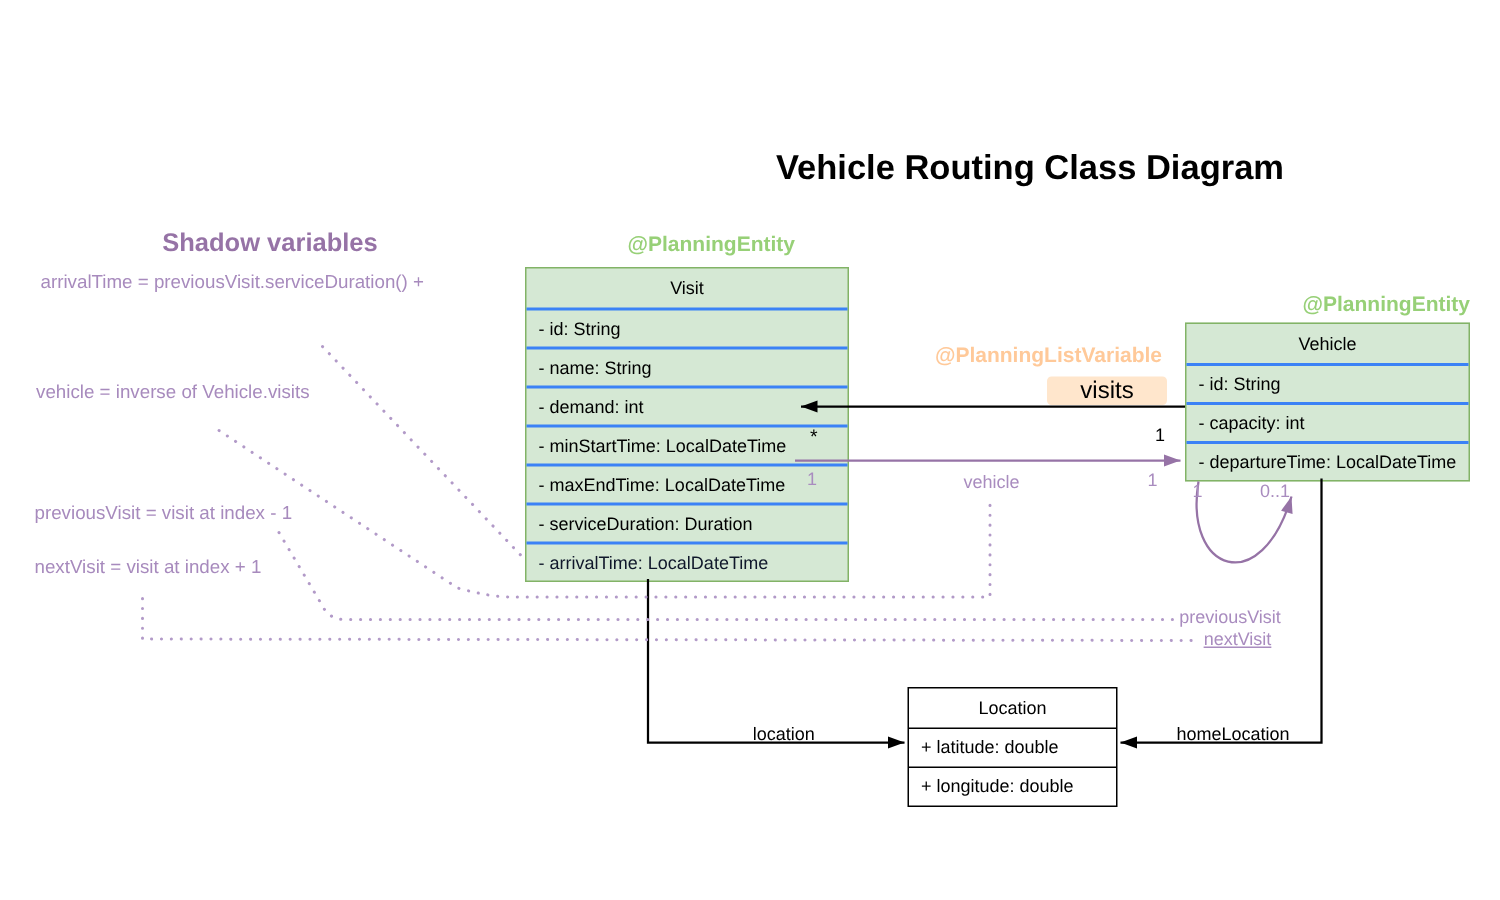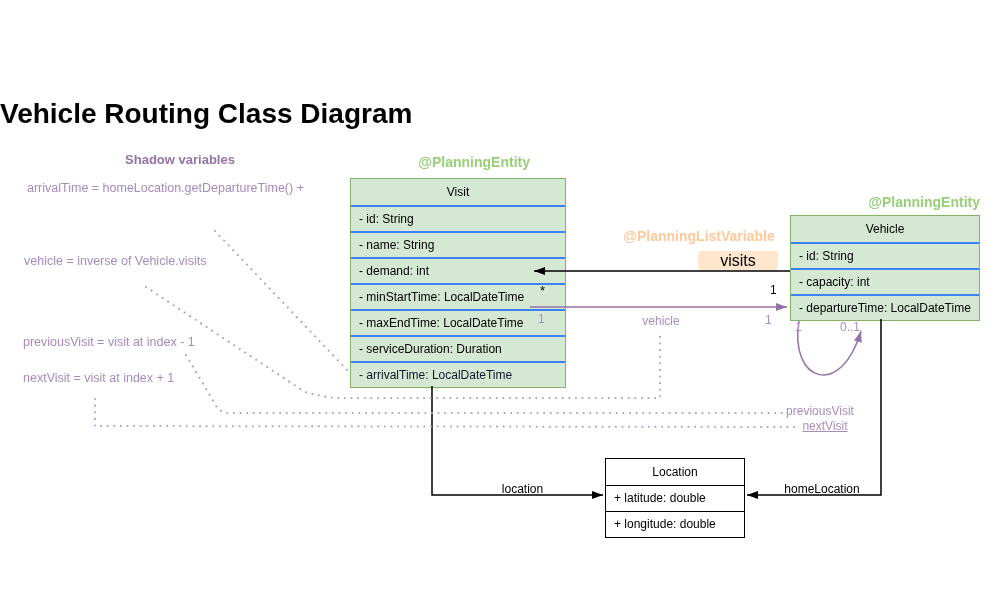--- a/index.html
+++ b/index.html
@@ -3,26 +3,26 @@
 <meta charset="utf-8">
 <title>Vehicle Routing Class Diagram</title>
 <style>
   html,body { margin:0; padding:0; background:#ffffff; }
   .canvas {
     position:relative; width:1000px; height:600px; background:#ffffff;
     font-family:"Liberation Sans", sans-serif; overflow:hidden;
   }
   .abs { position:absolute; }
   .title {
-    top:98px; left:0; width:856px; text-align:left;
-    font-size:28px; font-weight:bold; color:#000000;
+    top:98px; left:0; width:856px; text-align:right;
+    font-size:23px; font-weight:bold; color:#000000;
   }
   .shadow-heading {
     top:152px; left:30px; width:300px; text-align:center;
-    font-size:13px; font-weight:bold; color:#9673a6;
+    font-size:17px; font-weight:bold; color:#9673a6;
   }
   .annot { font-size:12.5px; color:#a78abd; white-space:nowrap; }
   .stereotype { font-size:14px; font-weight:bold; text-align:center; white-space:nowrap; }
   .st-green { color:#97d077;text-align:right; }
   .st-orange { color:#ffc999; }
 
   .uml { box-sizing:border-box; border:1px solid #82b366; background:#d5e8d4; font-size:12px; color:#000; }
   .uml .hdr { height:26px; line-height:26px; text-align:center; }
   .uml .row { box-sizing:border-box; height:26px; line-height:25px; padding-left:8px; border-top:2px solid #3b82f6; white-space:nowrap; overflow:hidden; }
   .uml-plain { box-sizing:border-box; border:1px solid #000000; background:#ffffff; font-size:12px; color:#000; }
@@ -49,21 +49,21 @@
   .layer-text { z-index:7; }
 </style>
 </head>
 <body>
 
 <div class="canvas">
 
   <div class="abs title layer-text">Vehicle Routing Class Diagram</div>
 
   <div class="abs shadow-heading layer-text">Shadow variables</div>
-  <div class="abs annot layer-text" style="left:27px; top:181px;">arrivalTime = homeLocation.getDepartureTime() +</div>
+  <div class="abs annot layer-text" style="left:27px; top:181px;">arrivalTime = previousVisit.serviceDuration() +</div>
   <div class="abs annot layer-text" style="left:24px; top:254px;">vehicle = inverse of Vehicle.visits</div>
   <div class="abs annot layer-text" style="left:23px; top:335px;">previousVisit = visit at index - 1</div>
   <div class="abs annot layer-text" style="left:23px; top:371px;">nextVisit = visit at index + 1</div>
 
   <div class="abs stereotype st-green" style="left:350px; top:154px; width:180px;">@PlanningEntity</div>
   <div class="abs uml visit-table">
     <div class="hdr">Visit</div>
     <div class="row">- id: String</div>
     <div class="row">- name: String</div>
     <div class="row">- demand: int</div>

